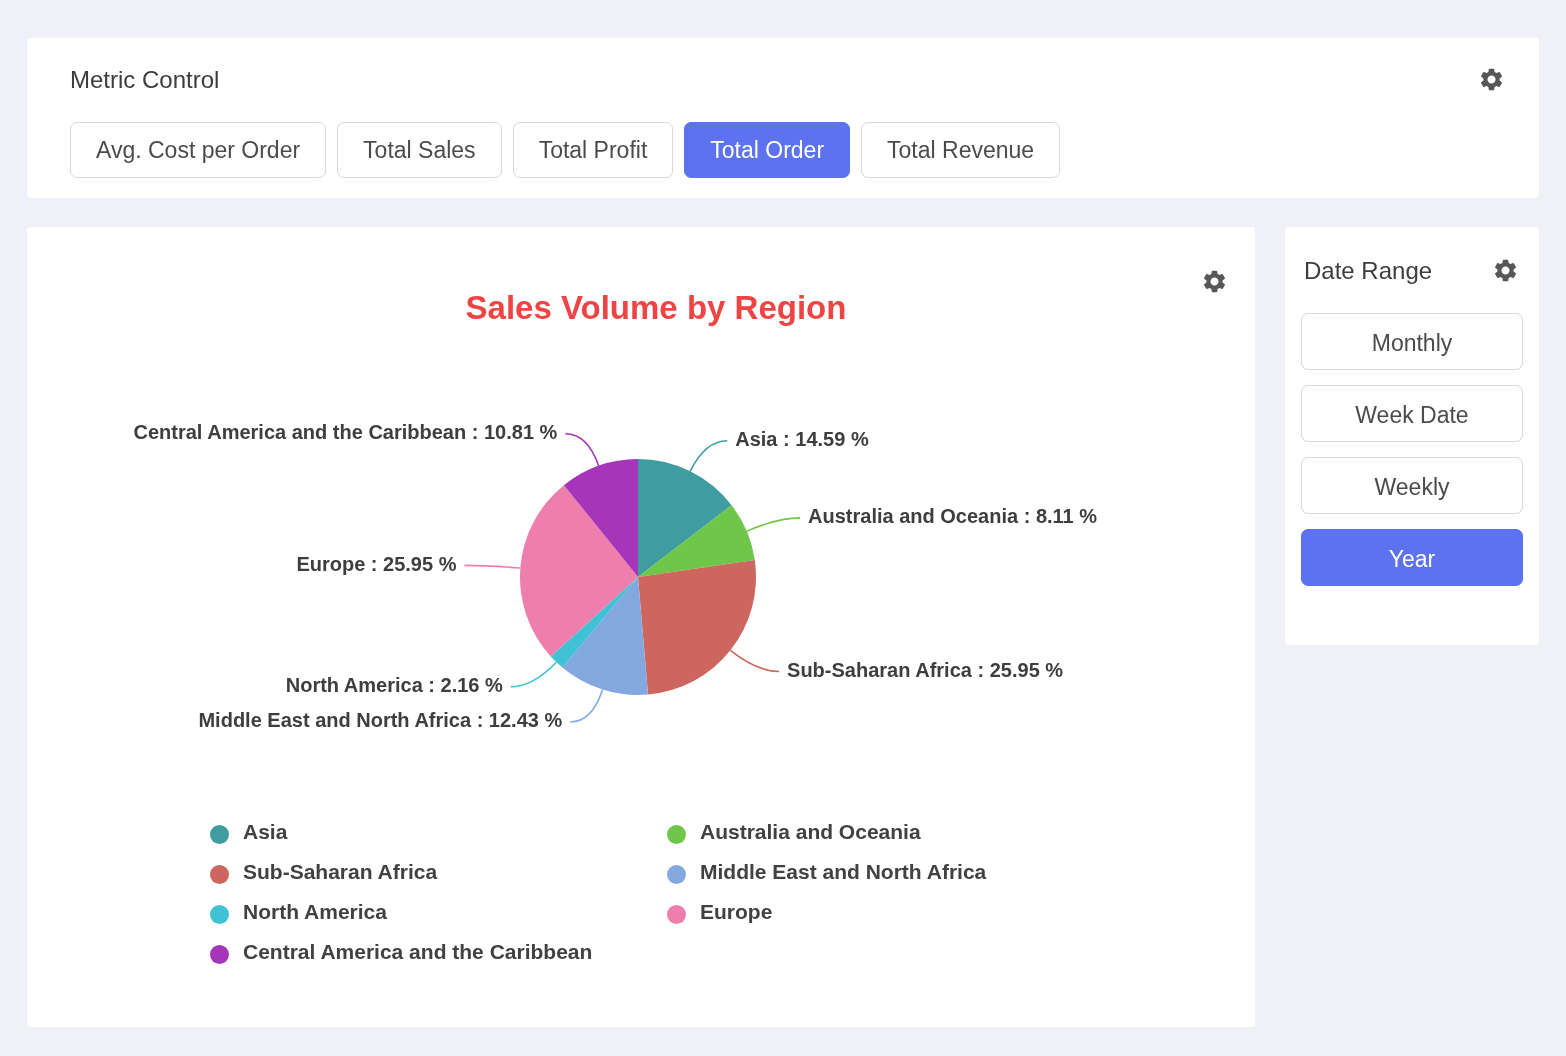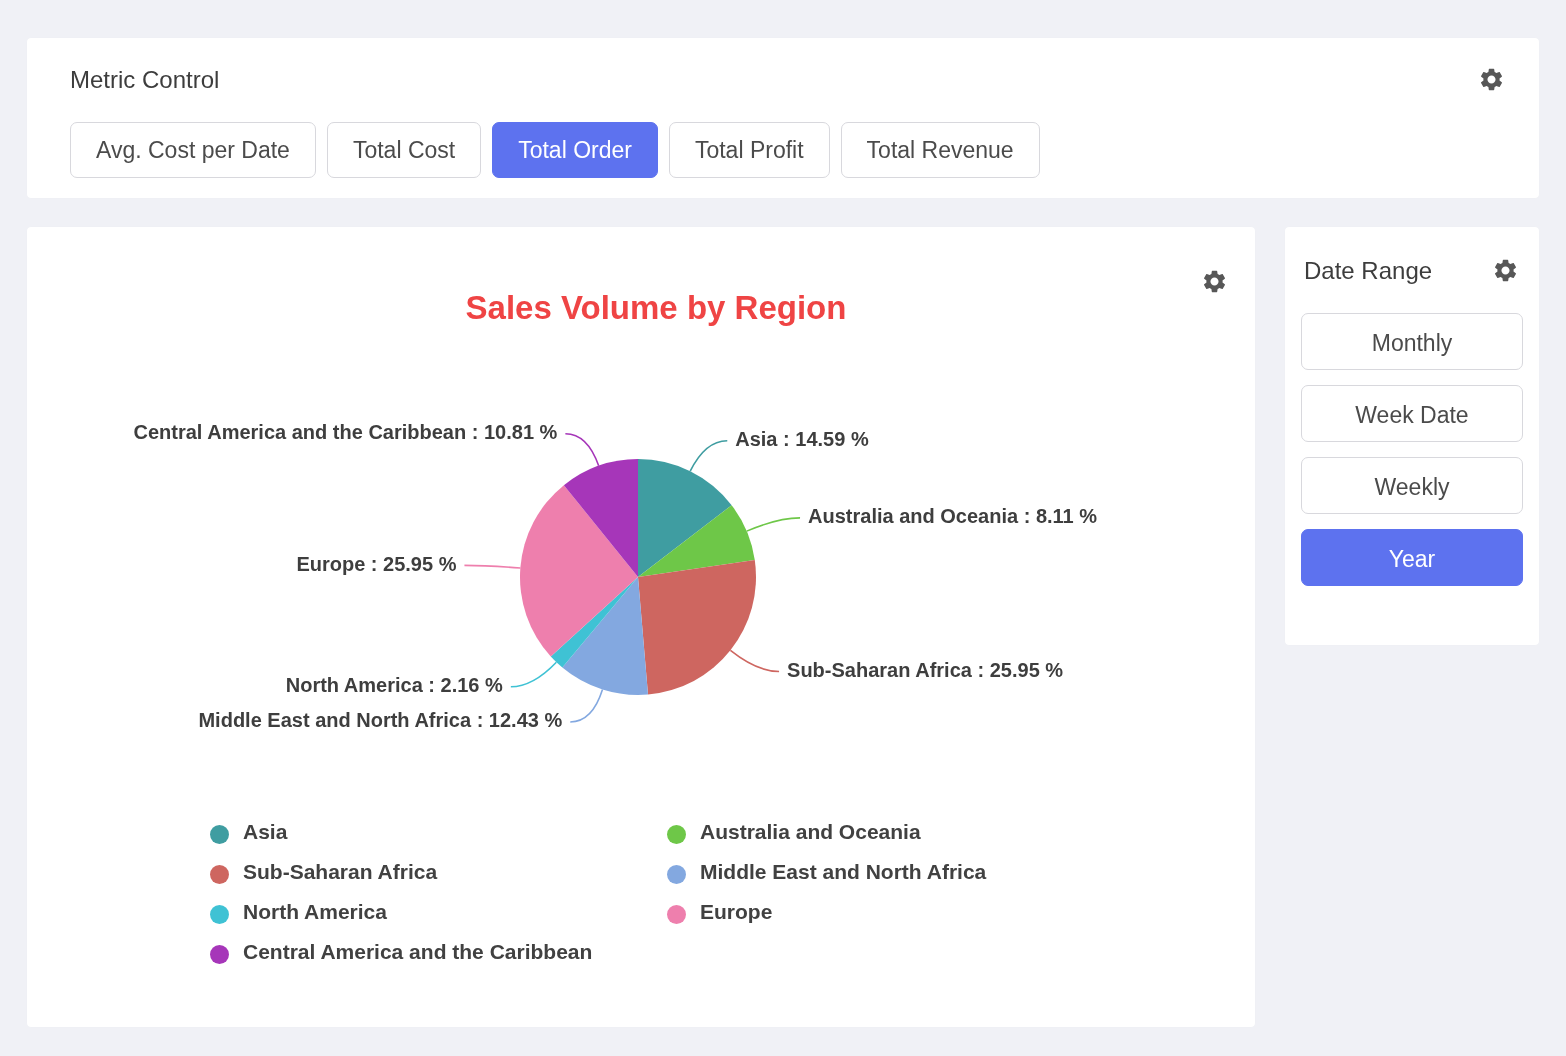--- a/index.html
+++ b/index.html
@@ -68,24 +68,24 @@
 <section class="card metric-card">
   <div class="card-header">
     <h2 class="card-title">Metric Control</h2>
     <span class="gear-btn">
         <svg>
           <use href="#gear-symbol"></use>
         </svg>
       </span>
   </div>
   <div class="btn-row" id="metric-buttons">
-      <button class="pill">Avg. Cost per Date</button>
-      <button class="pill">Total Cost</button>
+      <button class="pill">Avg. Cost per Order</button>
+      <button class="pill">Total Sales</button>
+      <button class="pill">Total Profit</button>
       <button class="pill selected">Total Order</button>
-      <button class="pill">Total Profit</button>
       <button class="pill">Total Revenue</button>
     </div>
 </section>
 
 <section class="card chart-card">
   <h1 class="chart-title">Sales Volume by Region</h1>
   <span class="gear-btn chart-gear">
       <svg>
         <use href="#gear-symbol"></use>
       </svg>

